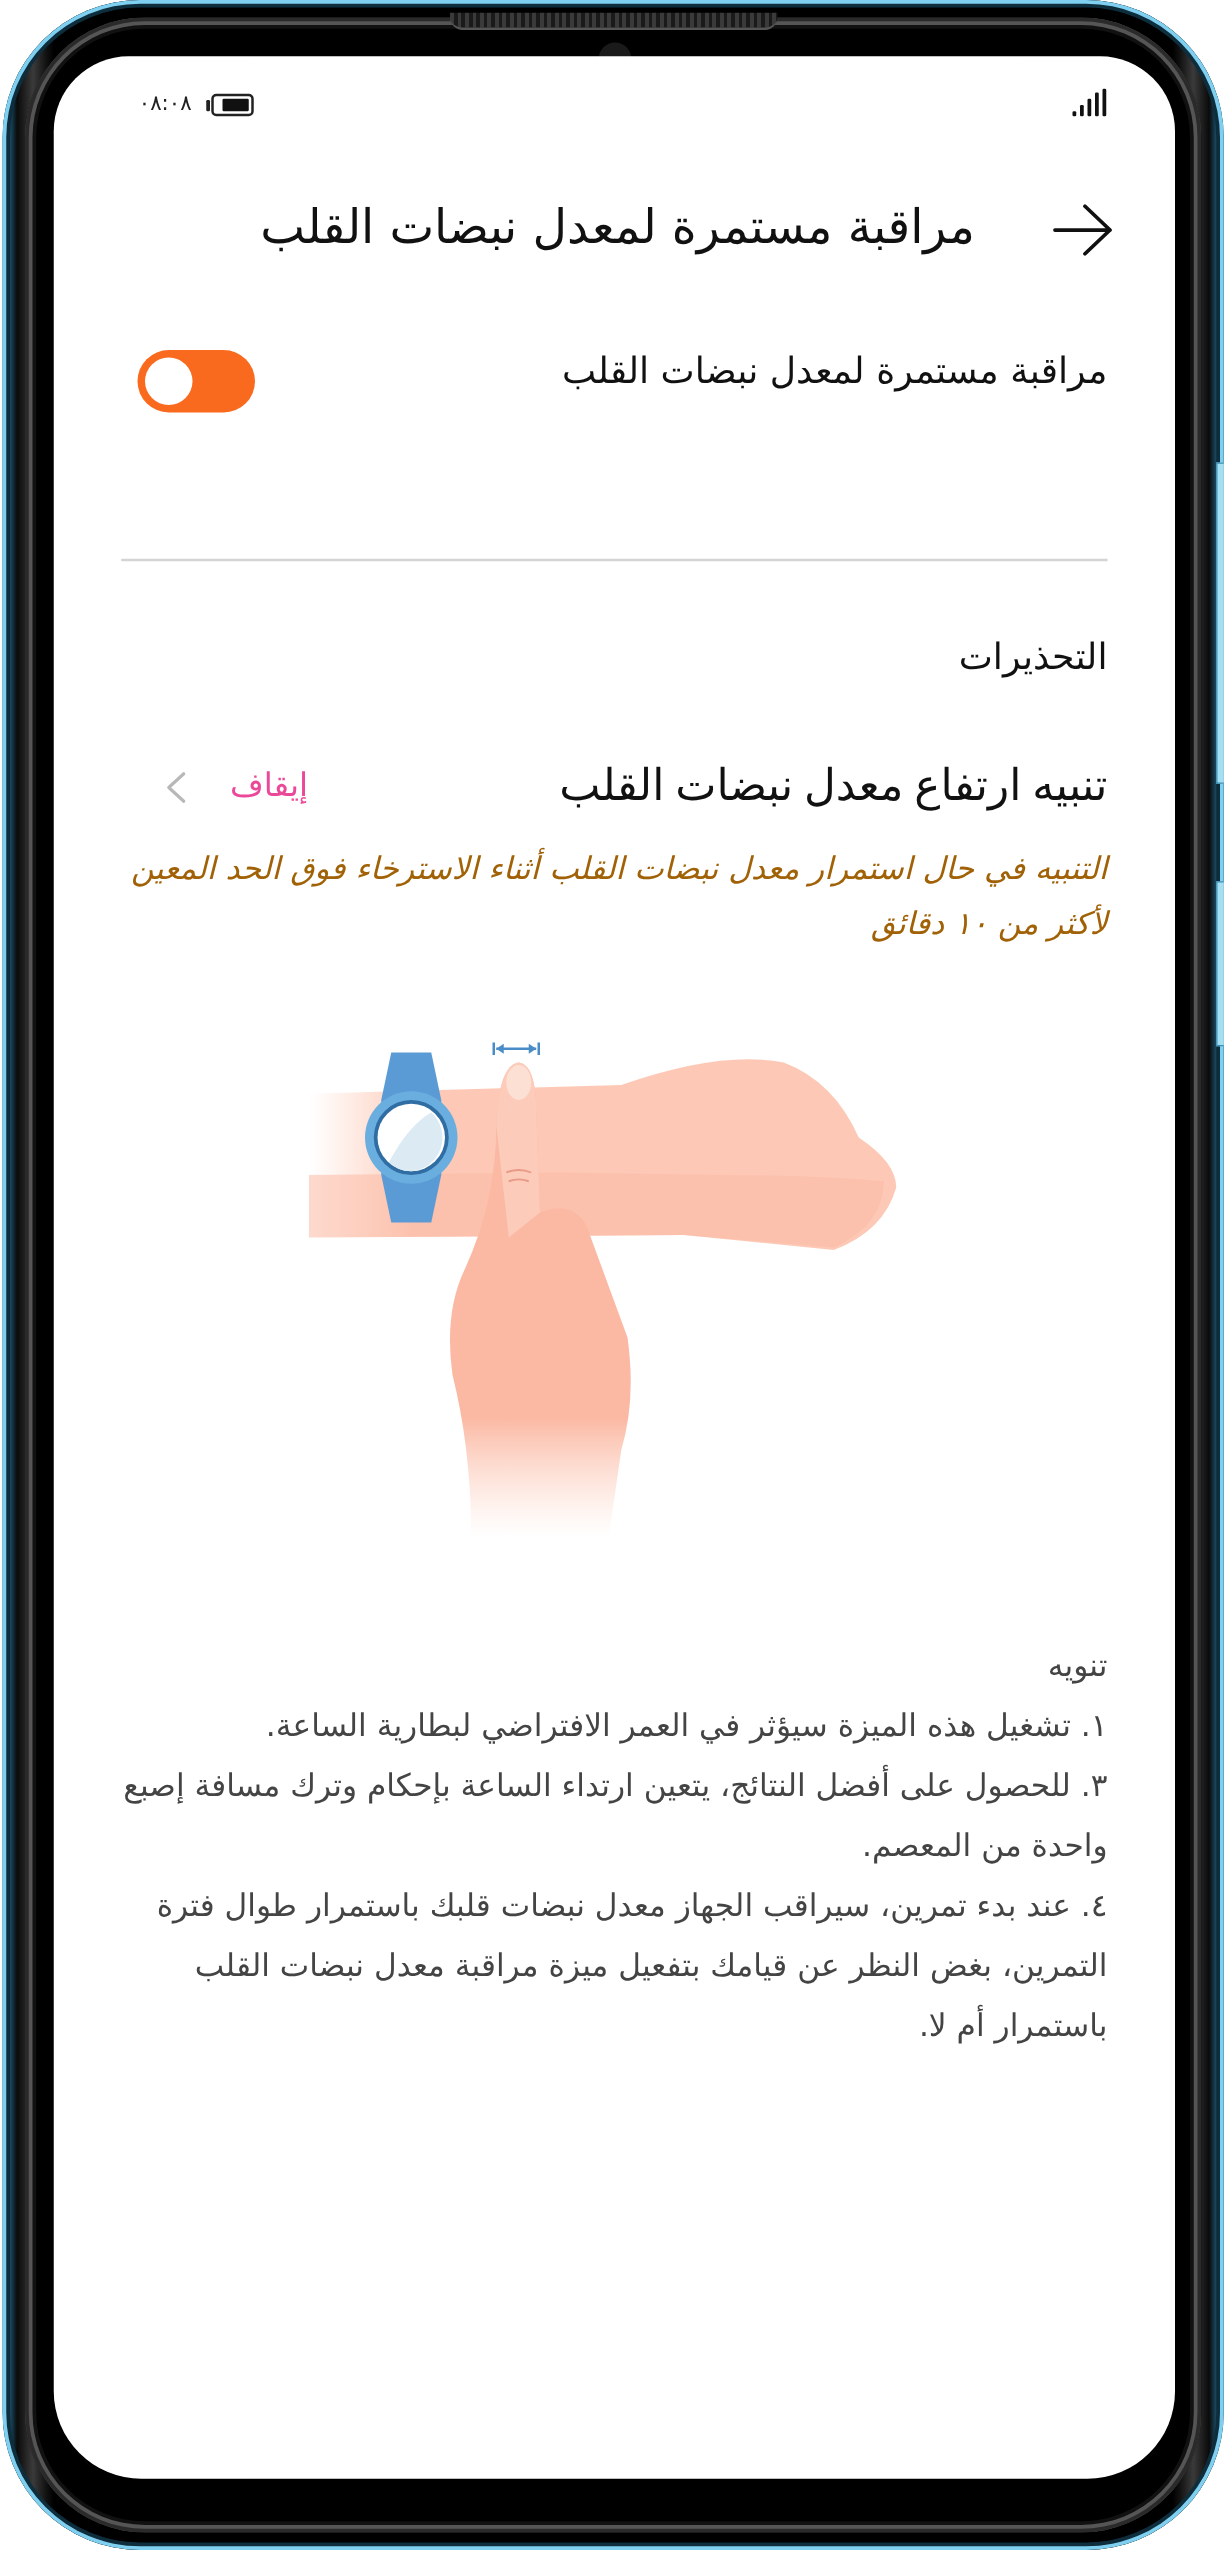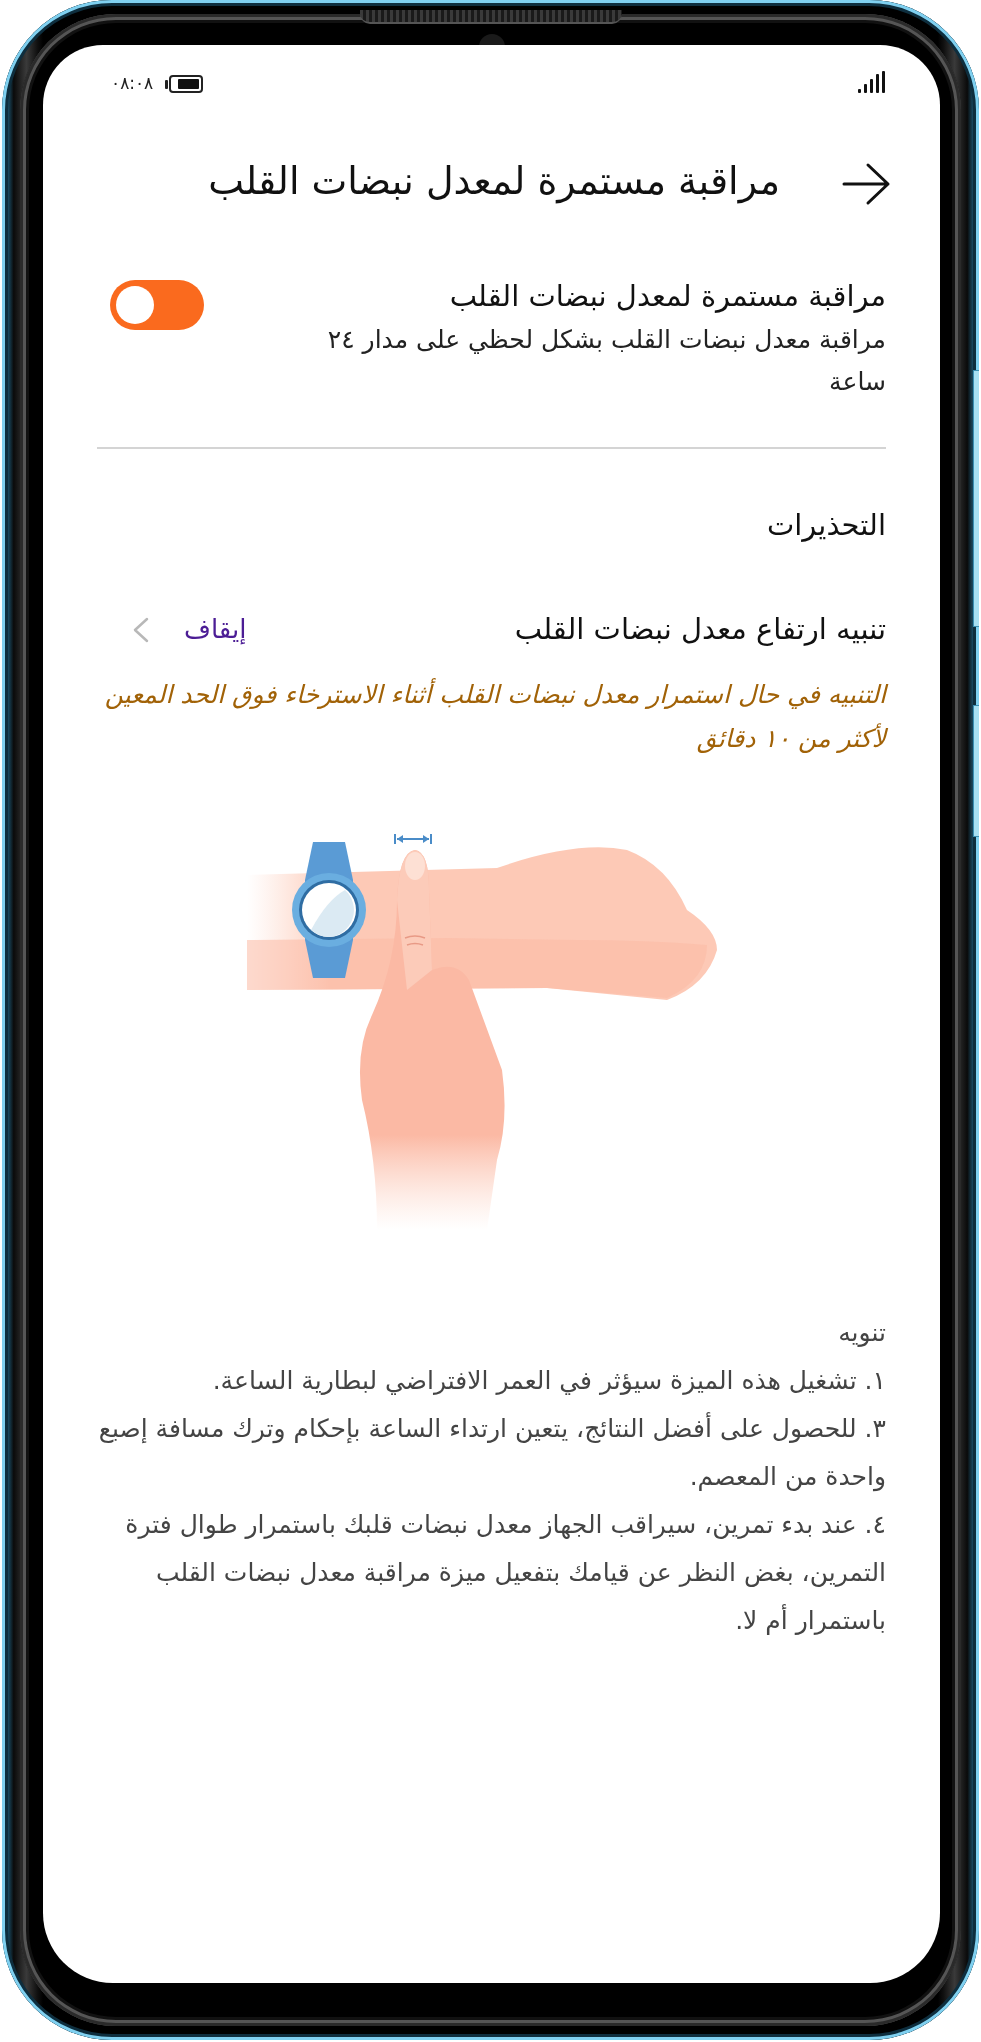--- a/index.html
+++ b/index.html
@@ -25,22 +25,22 @@
   .appbar .back{position:absolute;right:48px;top:16px;width:50px;height:50px;cursor:pointer;}
   .appbar .title{position:absolute;right:160px;top:8px;font-size:38px;color:#111;white-space:nowrap;line-height:60px;}
   .row-main{position:absolute;top:228px;right:54px;left:54px;}
   .row-main .label{font-size:29px;color:#111;line-height:46px;}
   .row-main .sub{font-size:25px;color:#222;line-height:42px;width:620px;}
   .toggle{position:absolute;left:67px;top:235px;width:94px;height:50px;border-radius:25px;background:#fa6a1e;cursor:pointer;direction:ltr;}
   .toggle .knob{position:absolute;left:6px;top:6px;width:38px;height:38px;border-radius:50%;background:#fff;}
   .divider{position:absolute;top:402px;left:54px;right:54px;height:2px;background:#d4d4d4;}
   .section-title{position:absolute;top:455px;right:54px;font-size:29px;color:#111;line-height:50px;}
   .alert-row{position:absolute;top:556px;left:54px;right:54px;height:56px;cursor:pointer;}
-  .alert-row .label{position:absolute;right:0;top:0;font-size:29px;color:#111;line-height:56px;}
-  .alert-row .value{position:absolute;left:87px;top:0;font-size:26px;color:#4c1d95;line-height:56px;}
+  .alert-row .label{position:absolute;right:0;top:0;font-size:35px;color:#111;line-height:56px;font-family:Liberation Serif, serif;}
+  .alert-row .value{position:absolute;left:87px;top:0;font-size:26px;color:#ec4899;line-height:56px;}
   .alert-row .chev{position:absolute;left:33px;top:16px;width:22px;height:26px;}
   .alert-desc{position:absolute;top:628px;right:54px;left:54px;font-size:25px;color:#a16207;line-height:44px;font-style:italic;}
   .illus{position:absolute;left:204px;top:775px;width:492px;height:410px;direction:ltr;}
   .notes{position:absolute;top:1264px;right:54px;left:54px;font-size:25px;color:#444;line-height:48px;}
   .notes .head{color:#444;}
 </style>
 </head>
 <body>
 
 <div class="phone">
@@ -70,21 +70,20 @@
       <div class="back">
         <svg width="50" height="50" viewBox="0 0 50 50">
           <path d="M2 25 H46 M26 6 L46 25 L26 44" fill="none" stroke="#111" stroke-width="3" stroke-linecap="round" stroke-linejoin="round"></path>
         </svg>
       </div>
       <div class="title">مراقبة مستمرة لمعدل نبضات القلب</div>
     </div>
 
     <div class="row-main">
       <div class="label">مراقبة مستمرة لمعدل نبضات القلب</div>
-      <div class="sub">مراقبة معدل نبضات القلب بشكل لحظي على مدار ٢٤ ساعة</div>
     </div>
     <div class="toggle">
       <div class="knob"></div>
     </div>
 
     <div class="divider"></div>
 
     <div class="section-title">التحذيرات</div>
 
     <div class="alert-row">

